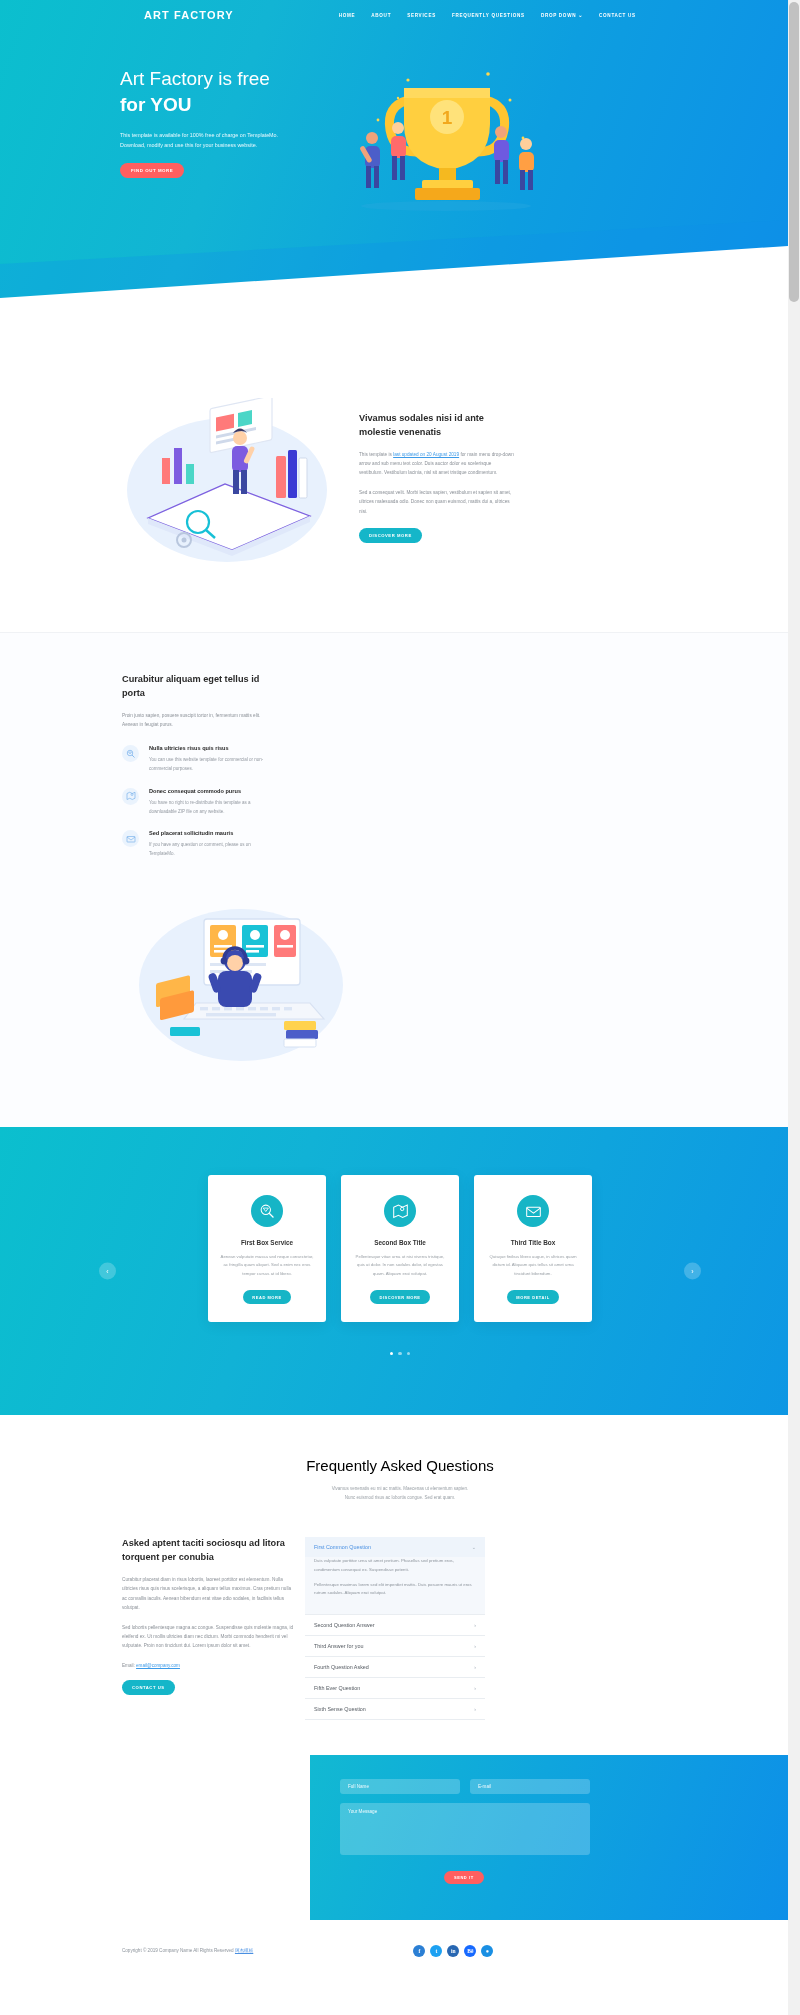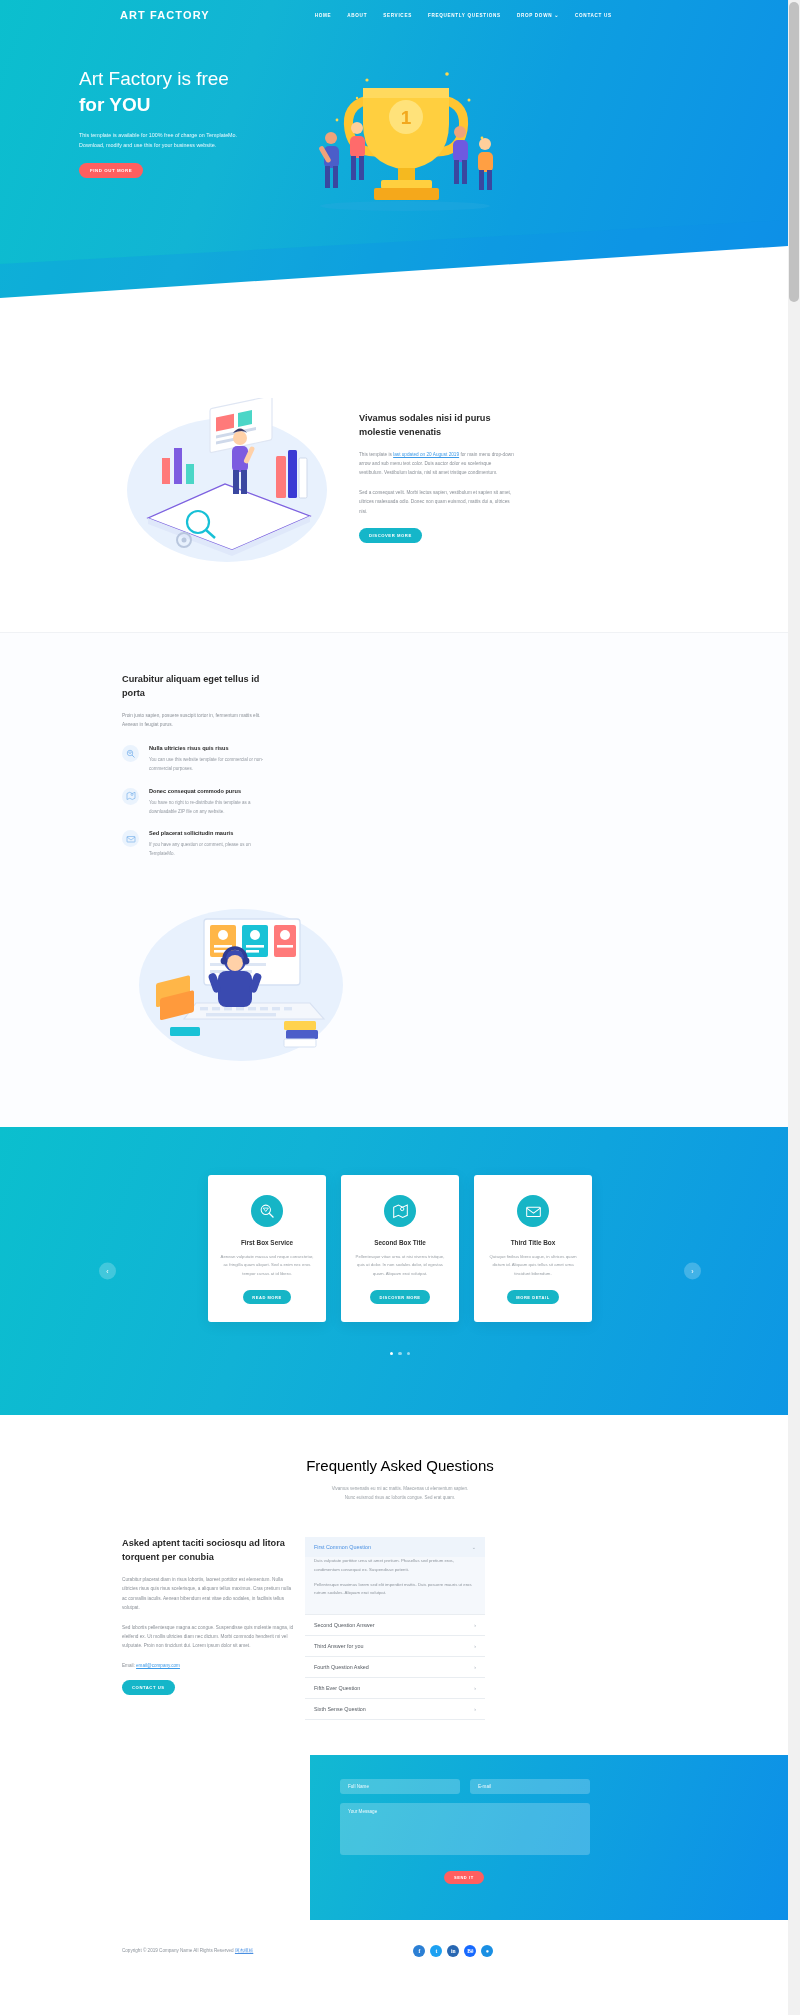--- a/index.html
+++ b/index.html
@@ -26,33 +26,33 @@
   .hero {
     position: relative; width: 788px; height: 340px;
     background: linear-gradient(110deg, #0bbfce 0%, #12b4d4 30%, #0d9ee0 65%, #0d8fe8 100%);
     overflow: hidden;
   }
   .hero-shape {
     position: absolute; left: 0; bottom: 0; width: 100%; height: 120px;
   }
   .navbar {
     position: relative; display: flex; align-items: center;
-    height: 28px; padding: 2px 0 0 120px; z-index: 5;
+    height: 28px; padding: 2px 0 0 120px; z-index: 5; margin-left: 24px;
   }
   .brand {
     color: #fff; font-size: 11px; font-weight: bold; letter-spacing: 1.1px;
   }
   .nav-links { display: flex; align-items: center; margin-left: 105px; gap: 16px; }
   .nav-link {
     color: #ffffff; font-size: 4.6px; font-weight: bold;
     letter-spacing: 0.7px; text-decoration: none; white-space: nowrap;
   }
   .nav-caret { font-size: 5px; margin-left: 2px; }
 
-  .hero-inner { position: relative; display: flex; padding: 38px 0 0 79px; z-index: 4; }
+  .hero-inner { position: relative; display: flex; padding: 38px 0 0 120px; z-index: 4; }
   .hero-left { width: 200px; }
   .hero-title {
     color: #fff; font-size: 19px; line-height: 1.35; font-weight: 300;
   }
   .hero-title .bold { font-weight: bold; display: block; }
   .hero-desc {
     color: #eafaff; font-size: 5.4px; line-height: 1.75; margin-top: 14px;
     width: 175px;
   }
   .btn-pill {
@@ -320,21 +320,21 @@
           <rect x="113" y="72" width="6" height="24" fill="#3a47a0"></rect>
           <rect x="121" y="72" width="6" height="24" fill="#3a47a0"></rect>
           <rect x="128" y="48" width="5" height="18" rx="2.5" fill="#ffd1a8" transform="rotate(25 130 54)"></rect>
         </g>
 
         <circle cx="64" cy="142" r="7" fill="none" stroke="#b9c7de" stroke-width="2"></circle>
         <circle cx="64" cy="142" r="2.5" fill="#b9c7de"></circle>
       </svg>
     </div>
     <div class="about-text">
-      <div class="h2-dark">Vivamus sodales nisi id purus molestie venenatis</div>
+      <div class="h2-dark">Vivamus sodales nisi id ante molestie venenatis</div>
       <div class="p-grey"><span>This template is </span><a class="link-blue" href="#">last updated on 20 August 2019</a><span> for main menu drop-down arrow and sub menu text color. Duis auctor dolor eu scelerisque vestibulum. Vestibulum lacinia, nisl sit amet tristique condimentum.</span></div>
       <div class="p-grey">Sed a consequat velit. Morbi lectus sapien, vestibulum et sapien sit amet, ultrices malesuada odio. Donec non quam euismod, mattis dui a, ultrices nisi.</div>
       <button class="btn-pill btn-teal">DISCOVER MORE</button>
     </div>
   </div>
 
   <div class="sec-features">
     <div class="feat-text">
       <div class="h2-dark">Curabitur aliquam eget tellus id porta</div>
       <div class="p-grey">Proin justo sapien, posuere suscipit tortor in, fermentum mattis elit. Aenean in feugiat purus.</div>

